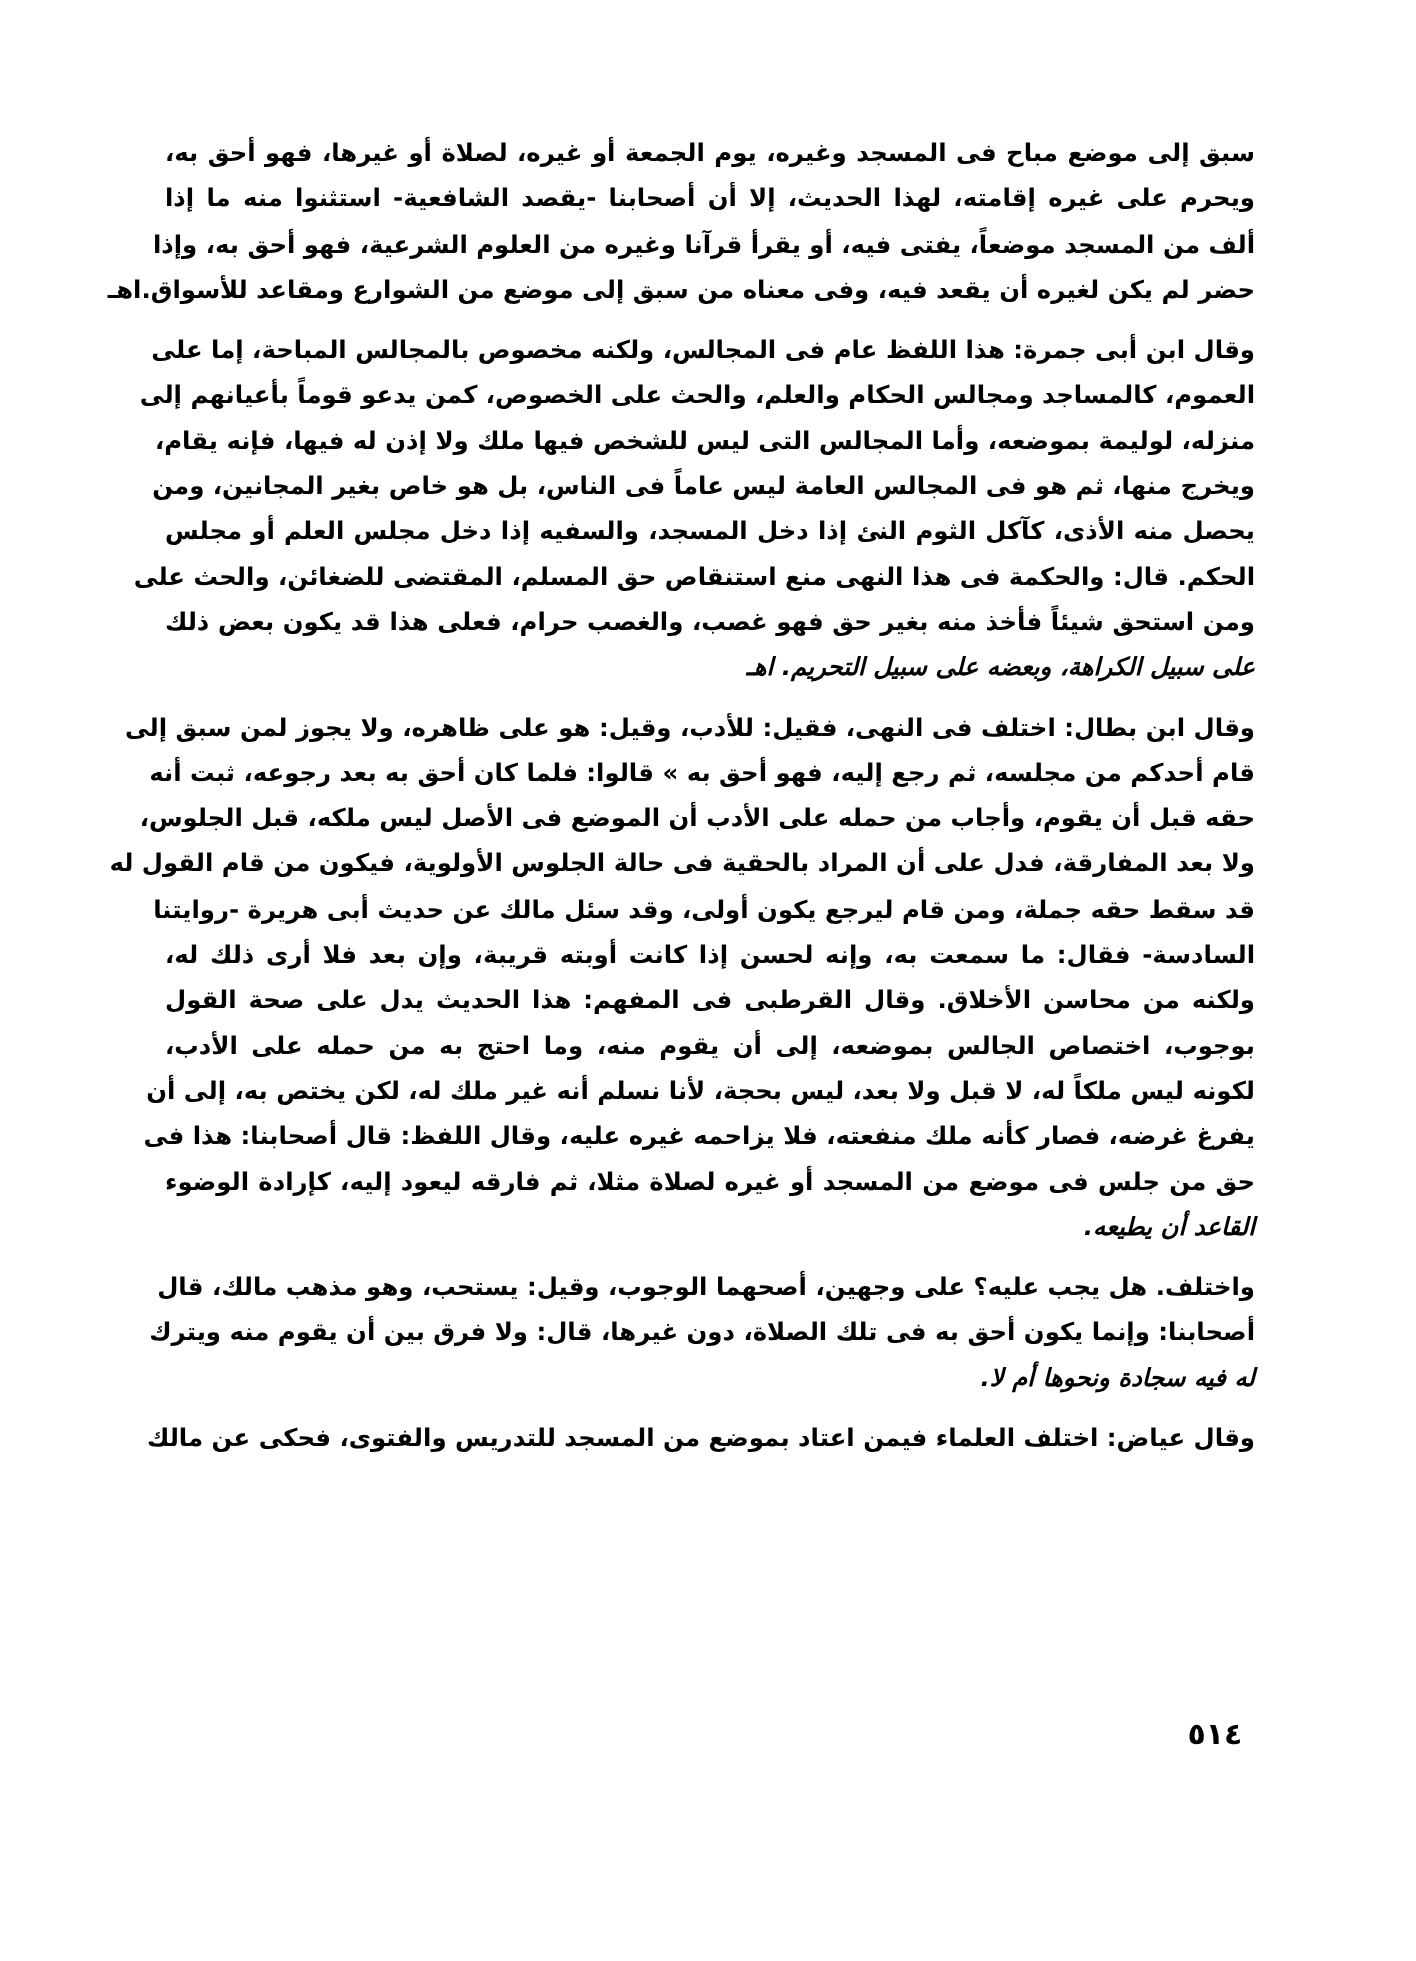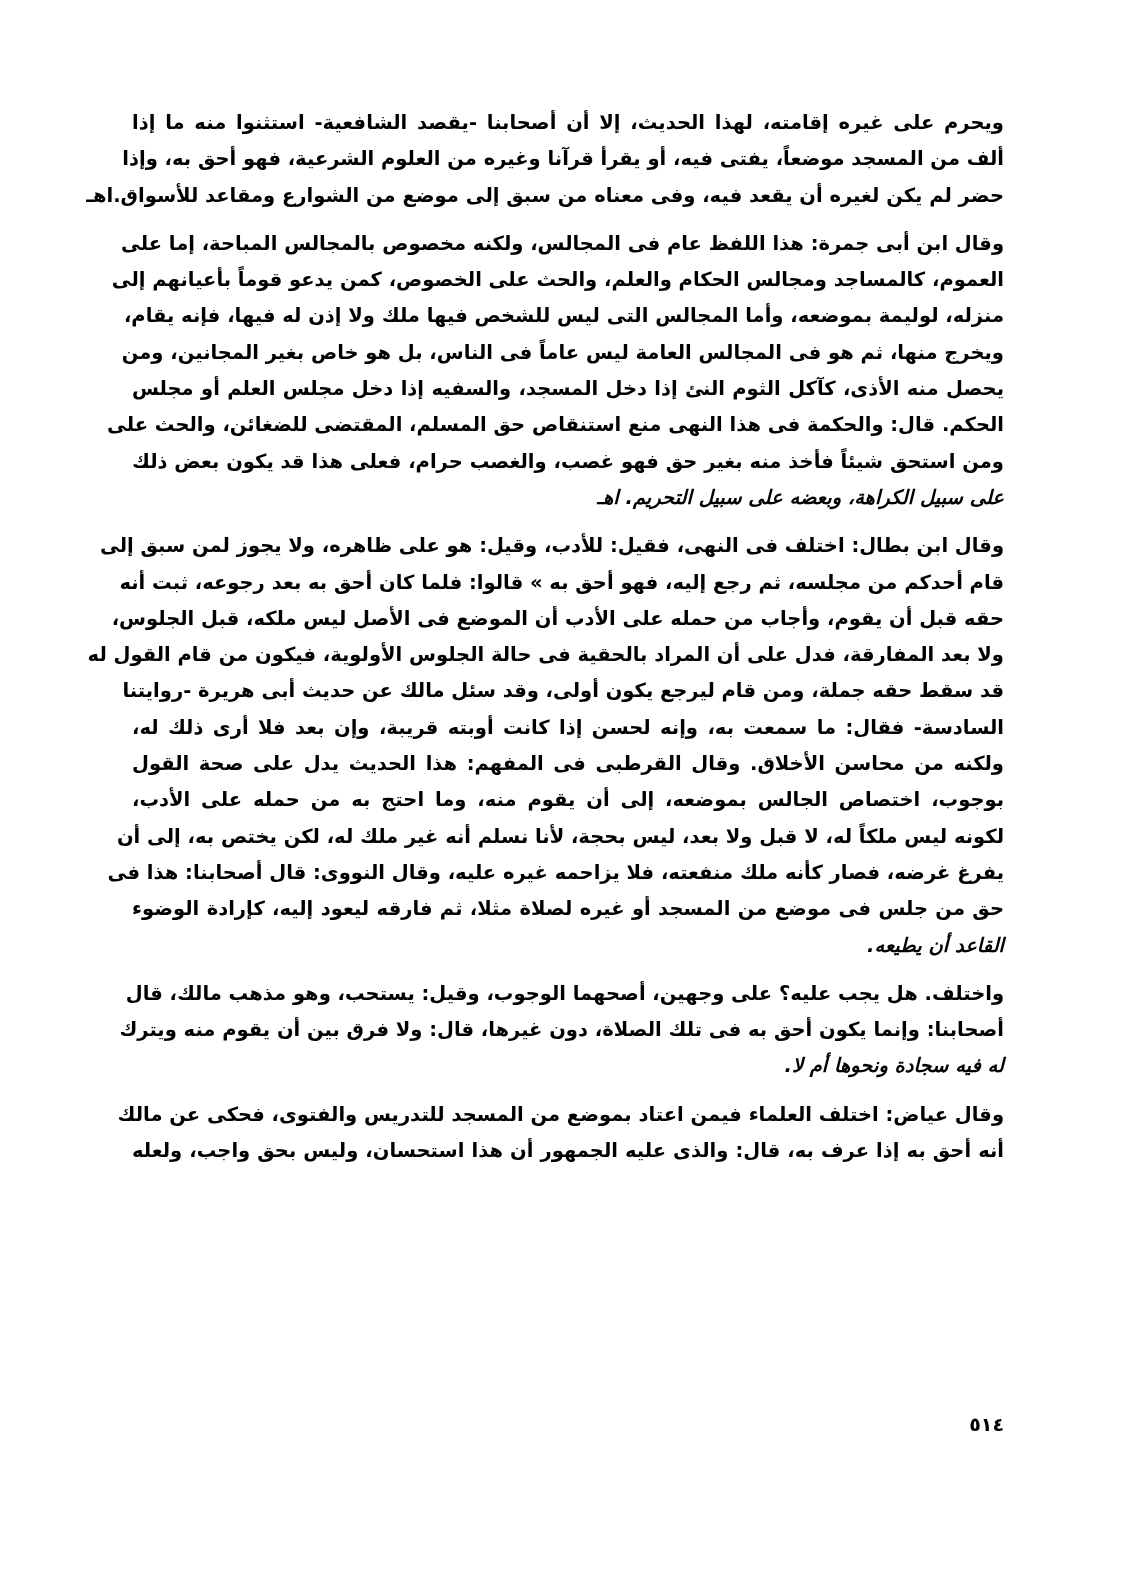--- a/index.html
+++ b/index.html
@@ -37,34 +37,35 @@
     white-space: nowrap;
     height: 36.3px;
   }
   .line.last {
     text-align-last: right;
     font-style: italic;
   }
   .page-number {
     position: absolute;
     left: 950px;
-    top: 1413px;
+    top: 1373px;
     width: 54px;
-    text-align: right;
+    text-align: left;
     direction: rtl;
-    font-size: 19px;
+    font-size: 24px;
     font-weight: bold;
     font-family: "DejaVu Sans", sans-serif;
   }
 </style>
 </head>
 <body>
 
 <div class="page">
   <div class="para">
+    <span class="line">سبق إلى موضع مباح فى المسجد وغيره، يوم الجمعة أو غيره، لصلاة أو غيرها، فهو أحق به،</span>
     <span class="line">ويحرم على غيره إقامته، لهذا الحديث، إلا أن أصحابنا -يقصد الشافعية- استثنوا منه ما إذا</span>
     <span class="line">ألف من المسجد موضعاً، يفتى فيه، أو يقرأ قرآنا وغيره من العلوم الشرعية، فهو أحق به، وإذا</span>
     <span class="line">حضر لم يكن لغيره أن يقعد فيه، وفى معناه من سبق إلى موضع من الشوارع ومقاعد للأسواق.اهـ</span>
   </div>
 
   <div class="para">
     <span class="line">وقال ابن أبى جمرة: هذا اللفظ عام فى المجالس، ولكنه مخصوص بالمجالس المباحة، إما على</span>
     <span class="line">العموم، كالمساجد ومجالس الحكام والعلم، والحث على الخصوص، كمن يدعو قوماً بأعيانهم إلى</span>
     <span class="line">منزله، لوليمة بموضعه، وأما المجالس التى ليس للشخص فيها ملك ولا إذن له فيها، فإنه يقام،</span>
     <span class="line">ويخرج منها، ثم هو فى المجالس العامة ليس عاماً فى الناس، بل هو خاص بغير المجانين، ومن</span>
@@ -77,30 +78,29 @@
   <div class="para">
     <span class="line">وقال ابن بطال: اختلف فى النهى، فقيل: للأدب، وقيل: هو على ظاهره، ولا يجوز لمن سبق إلى</span>
     <span class="line">قام أحدكم من مجلسه، ثم رجع إليه، فهو أحق به » قالوا: فلما كان أحق به بعد رجوعه، ثبت أنه</span>
     <span class="line">حقه قبل أن يقوم، وأجاب من حمله على الأدب أن الموضع فى الأصل ليس ملكه، قبل الجلوس،</span>
     <span class="line">ولا بعد المفارقة، فدل على أن المراد بالحقية فى حالة الجلوس الأولوية، فيكون من قام القول له</span>
     <span class="line">قد سقط حقه جملة، ومن قام ليرجع يكون أولى، وقد سئل مالك عن حديث أبى هريرة -روايتنا</span>
     <span class="line">السادسة- فقال: ما سمعت به، وإنه لحسن إذا كانت أوبته قريبة، وإن بعد فلا أرى ذلك له،</span>
     <span class="line">ولكنه من محاسن الأخلاق. وقال القرطبى فى المفهم: هذا الحديث يدل على صحة القول</span>
     <span class="line">بوجوب، اختصاص الجالس بموضعه، إلى أن يقوم منه، وما احتج به من حمله على الأدب،</span>
     <span class="line">لكونه ليس ملكاً له، لا قبل ولا بعد، ليس بحجة، لأنا نسلم أنه غير ملك له، لكن يختص به، إلى أن</span>
-    <span class="line">يفرغ غرضه، فصار كأنه ملك منفعته، فلا يزاحمه غيره عليه، وقال النووى: قال أصحابنا: هذا فى</span>
+    <span class="line">يفرغ غرضه، فصار كأنه ملك منفعته، فلا يزاحمه غيره عليه، وقال اللفظ: قال أصحابنا: هذا فى</span>
     <span class="line">حق من جلس فى موضع من المسجد أو غيره لصلاة مثلا، ثم فارقه ليعود إليه، كإرادة الوضوء</span>
     <span class="line last">القاعد أن يطيعه.</span>
   </div>
 
   <div class="para">
     <span class="line">واختلف. هل يجب عليه؟ على وجهين، أصحهما الوجوب، وقيل: يستحب، وهو مذهب مالك، قال</span>
     <span class="line">أصحابنا: وإنما يكون أحق به فى تلك الصلاة، دون غيرها، قال: ولا فرق بين أن يقوم منه ويترك</span>
     <span class="line last">له فيه سجادة ونحوها أم لا.</span>
   </div>
 
   <div class="para">
     <span class="line">وقال عياض: اختلف العلماء فيمن اعتاد بموضع من المسجد للتدريس والفتوى، فحكى عن مالك</span>
-    <span class="line">أنه أحق به إذا عرف به، قال: والذى عليه الجمهور أن هذا استحسان، وليس بحق واجب، ولعله</span>
   </div>
 </div>
 
 <div class="page-number">٥١٤</div>
 
 </body></html>

